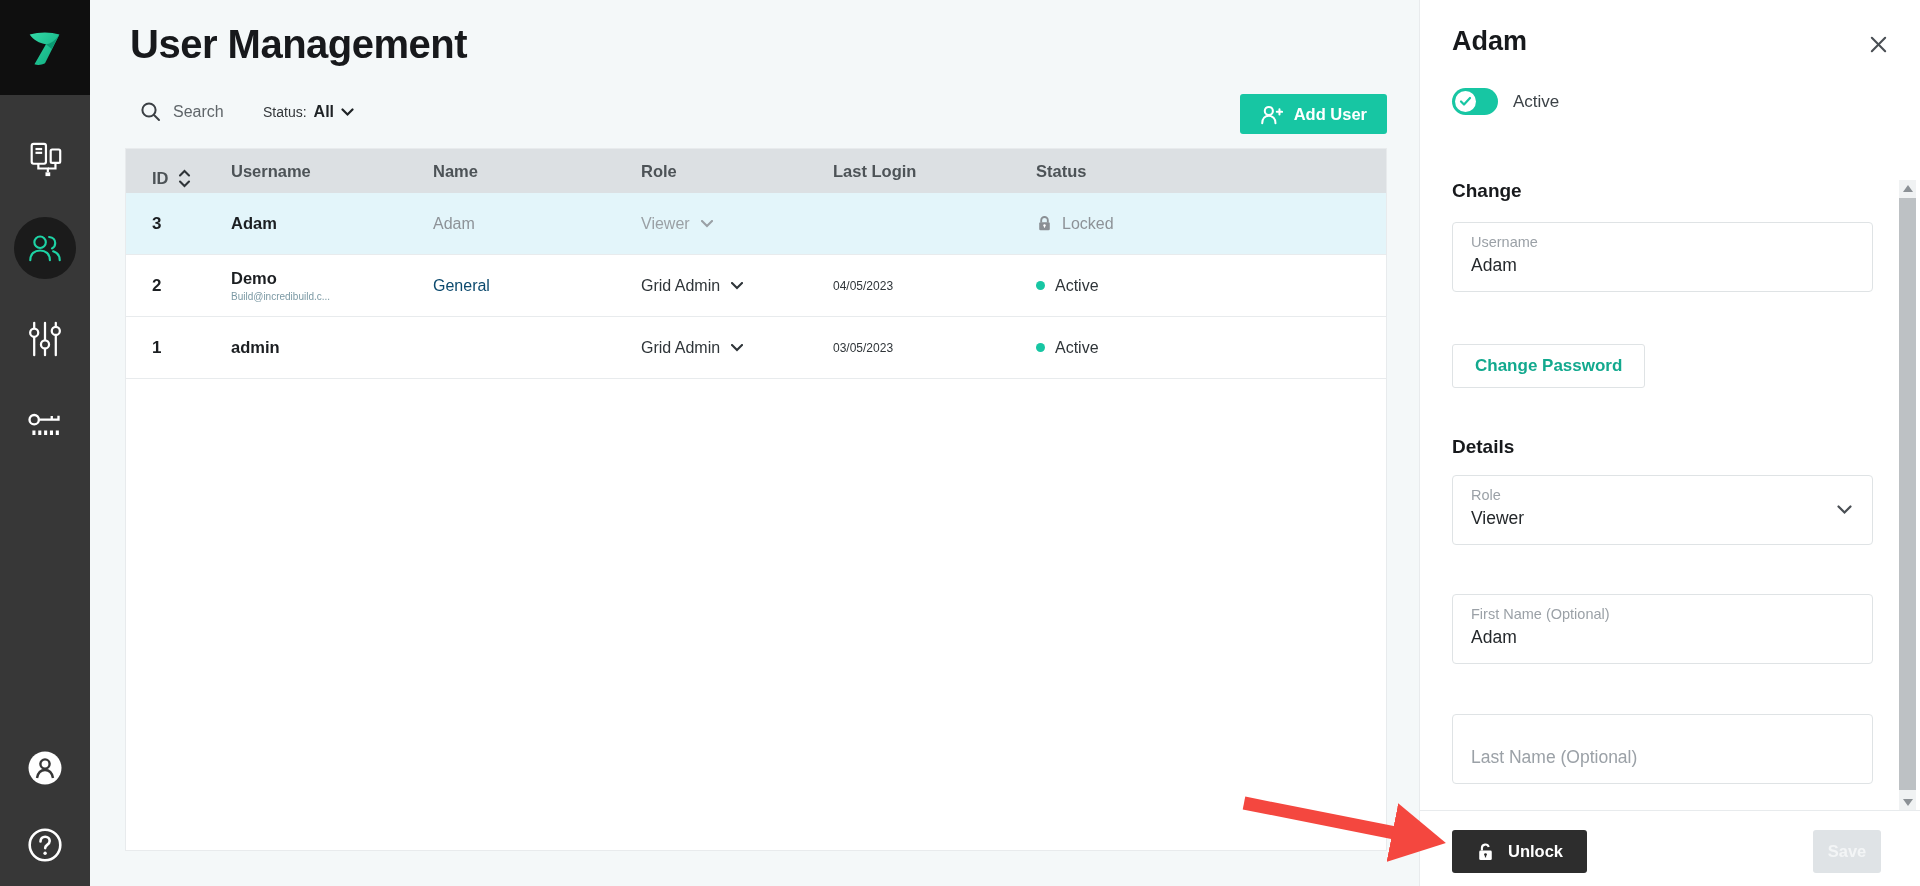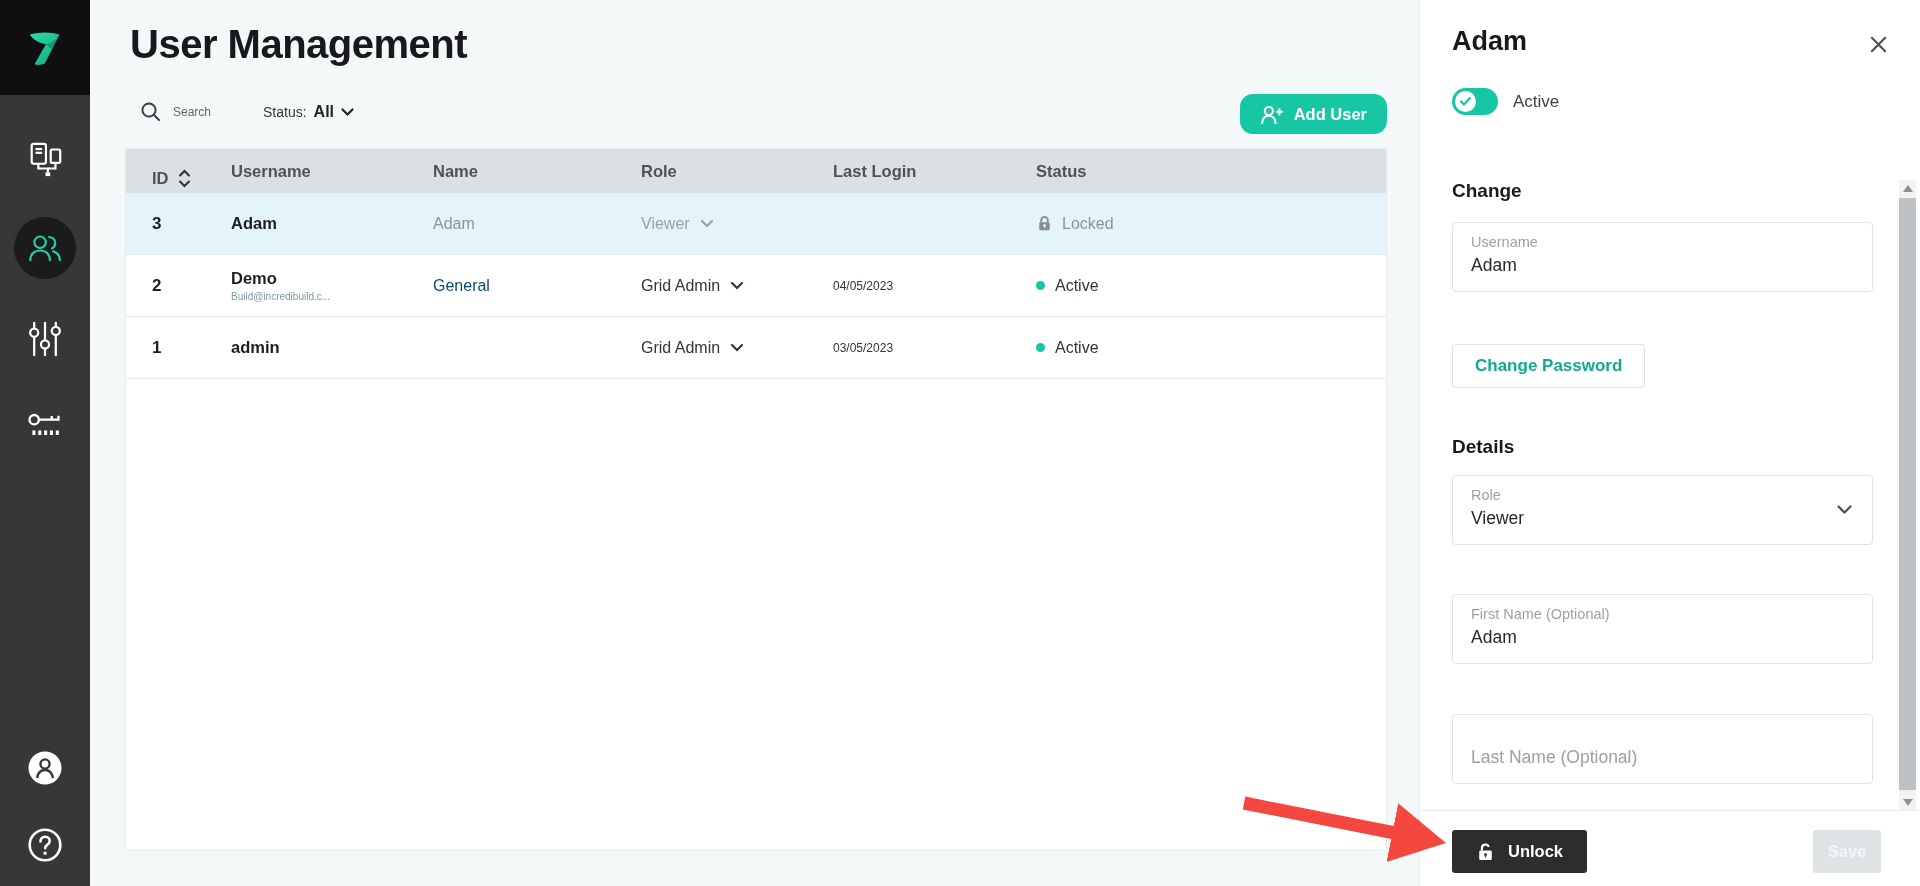--- a/index.html
+++ b/index.html
@@ -13,26 +13,26 @@
   .nav-ic { position:absolute; left:0; width:90px; display:flex; justify-content:center; cursor:pointer; }
   .nav-active-circle { position:absolute; left:14px; top:217px; width:62px; height:62px; border-radius:50%;
                 background:#1b1b1b; display:flex; align-items:center; justify-content:center; cursor:pointer; }
 
   
   .main { position:absolute; left:90px; top:0; width:1329px; height:886px; background:#f4f8f9; }
   .page-title { position:absolute; left:40px; top:22px; font-size:40px; font-weight:800;
                 letter-spacing:-0.5px; color:#17191c; }
   .controls { position:absolute; left:0; top:98px; width:100%; height:34px; }
   .search-box { position:absolute; left:50px; top:3px; display:flex; align-items:center; gap:12px; cursor:text; }
-  .search-label { font-size:12px; color:#5f6569; }
+  .search-label { font-size:16px; color:#5f6569; }
   .status-filter { position:absolute; left:173px; top:5px; display:flex; align-items:center; gap:7px; cursor:pointer; }
   .status-label { font-size:14px; color:#33373a; }
   .status-value { font-size:16px; font-weight:700; color:#1f2326; }
   .add-user-btn { position:absolute; right:32px; top:-4px; height:40px; padding:4px 20px; border:none;
-                  border-radius:13px; background:#17c6a3; color:#fff; font-size:16.5px; font-weight:700;
+                  border-radius:3px; background:#17c6a3; color:#fff; font-size:16.5px; font-weight:700;
                   font-family:inherit; display:flex; align-items:center; gap:11px; cursor:pointer; }
 
   
   .table-card { position:absolute; left:35px; top:148px; width:1262px; height:703px; background:#ffffff;
                 border:1px solid #e8ebed; display:flex; flex-direction:column; }
   .tgrid { display:grid; grid-template-columns:89px 202px 208px 192px 203px 1fr;
            align-items:center; padding-left:16px; }
   .thead { height:44px; background:#dce0e3; color:#4d5357; font-size:16.5px; font-weight:700; flex:0 0 auto; }
   .th-id { display:flex; align-items:center; gap:9px;margin-top:14px; }
   .trow { height:62px; border-bottom:1px solid #e8ebed; flex:0 0 auto; background:#fff; }

